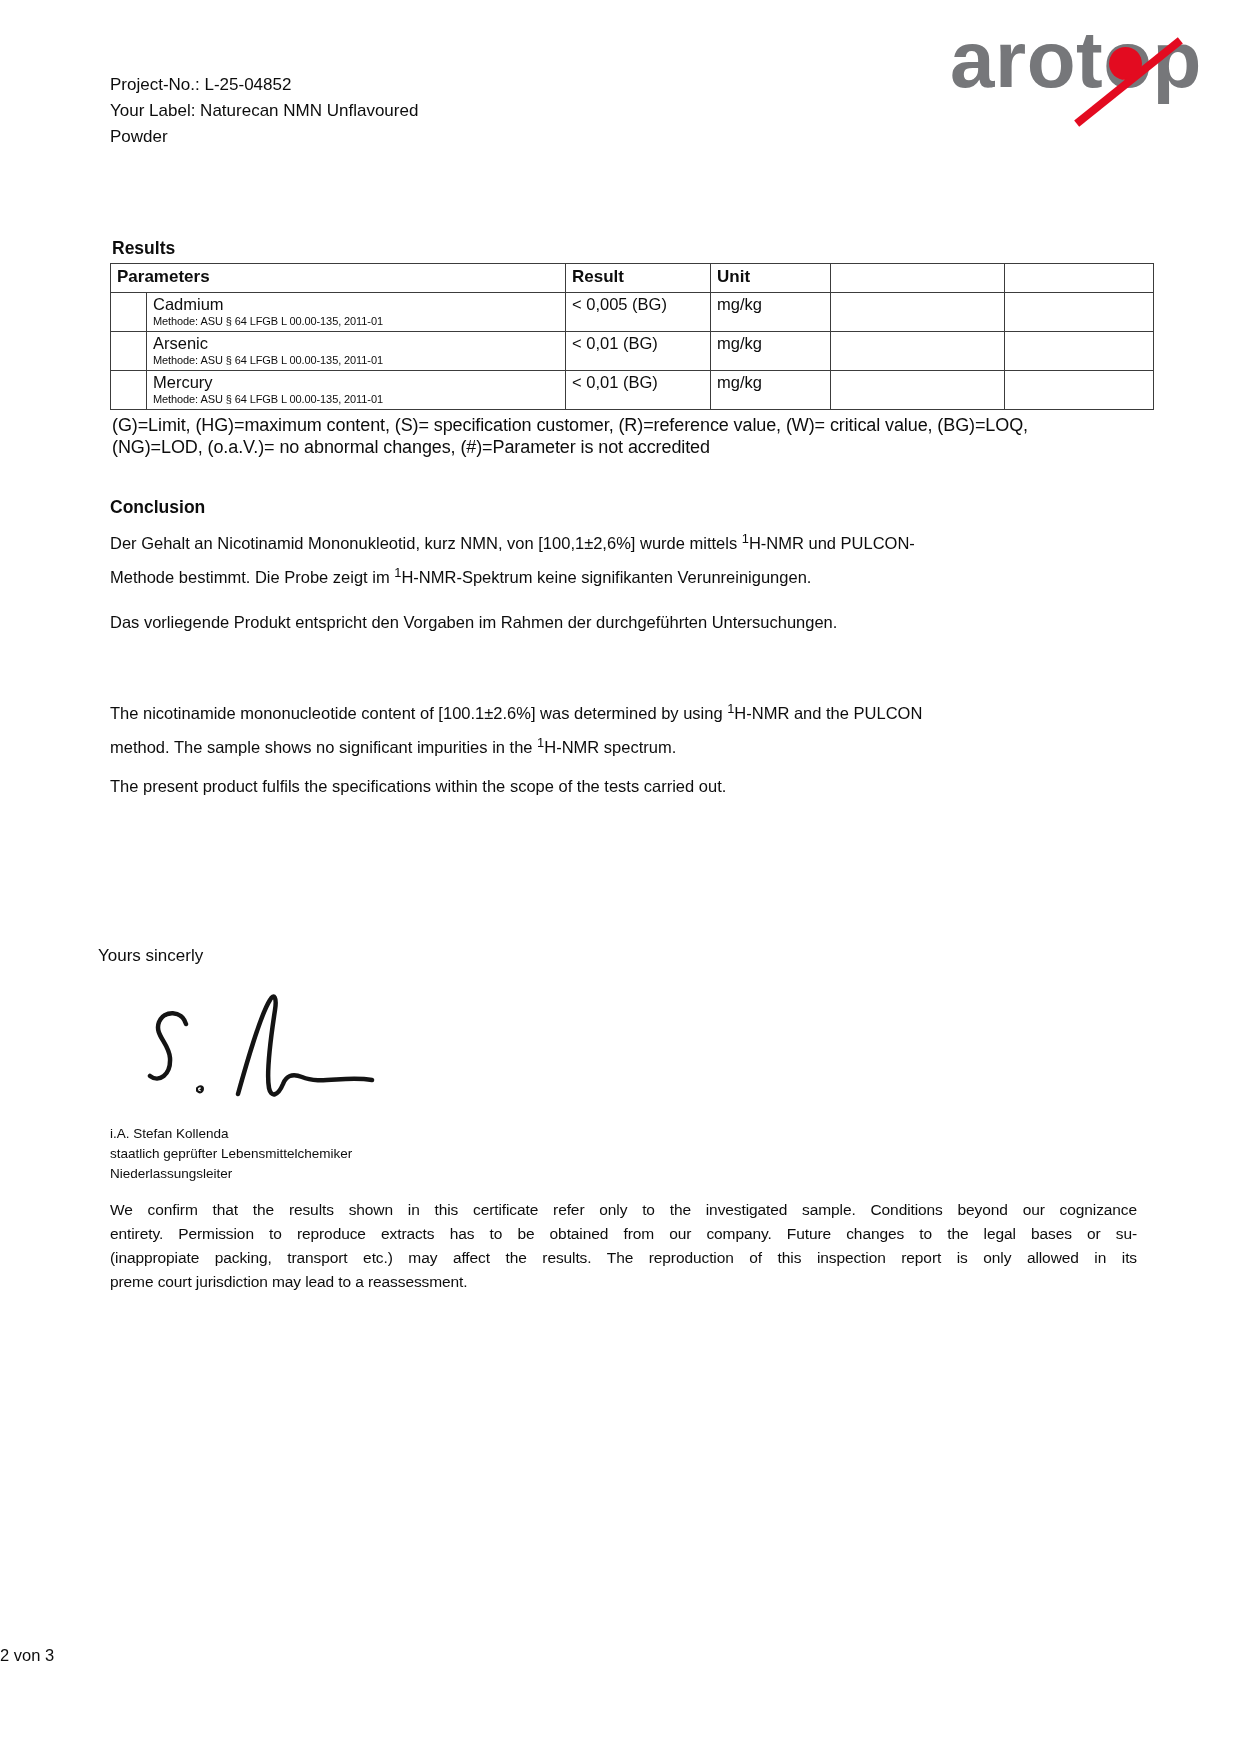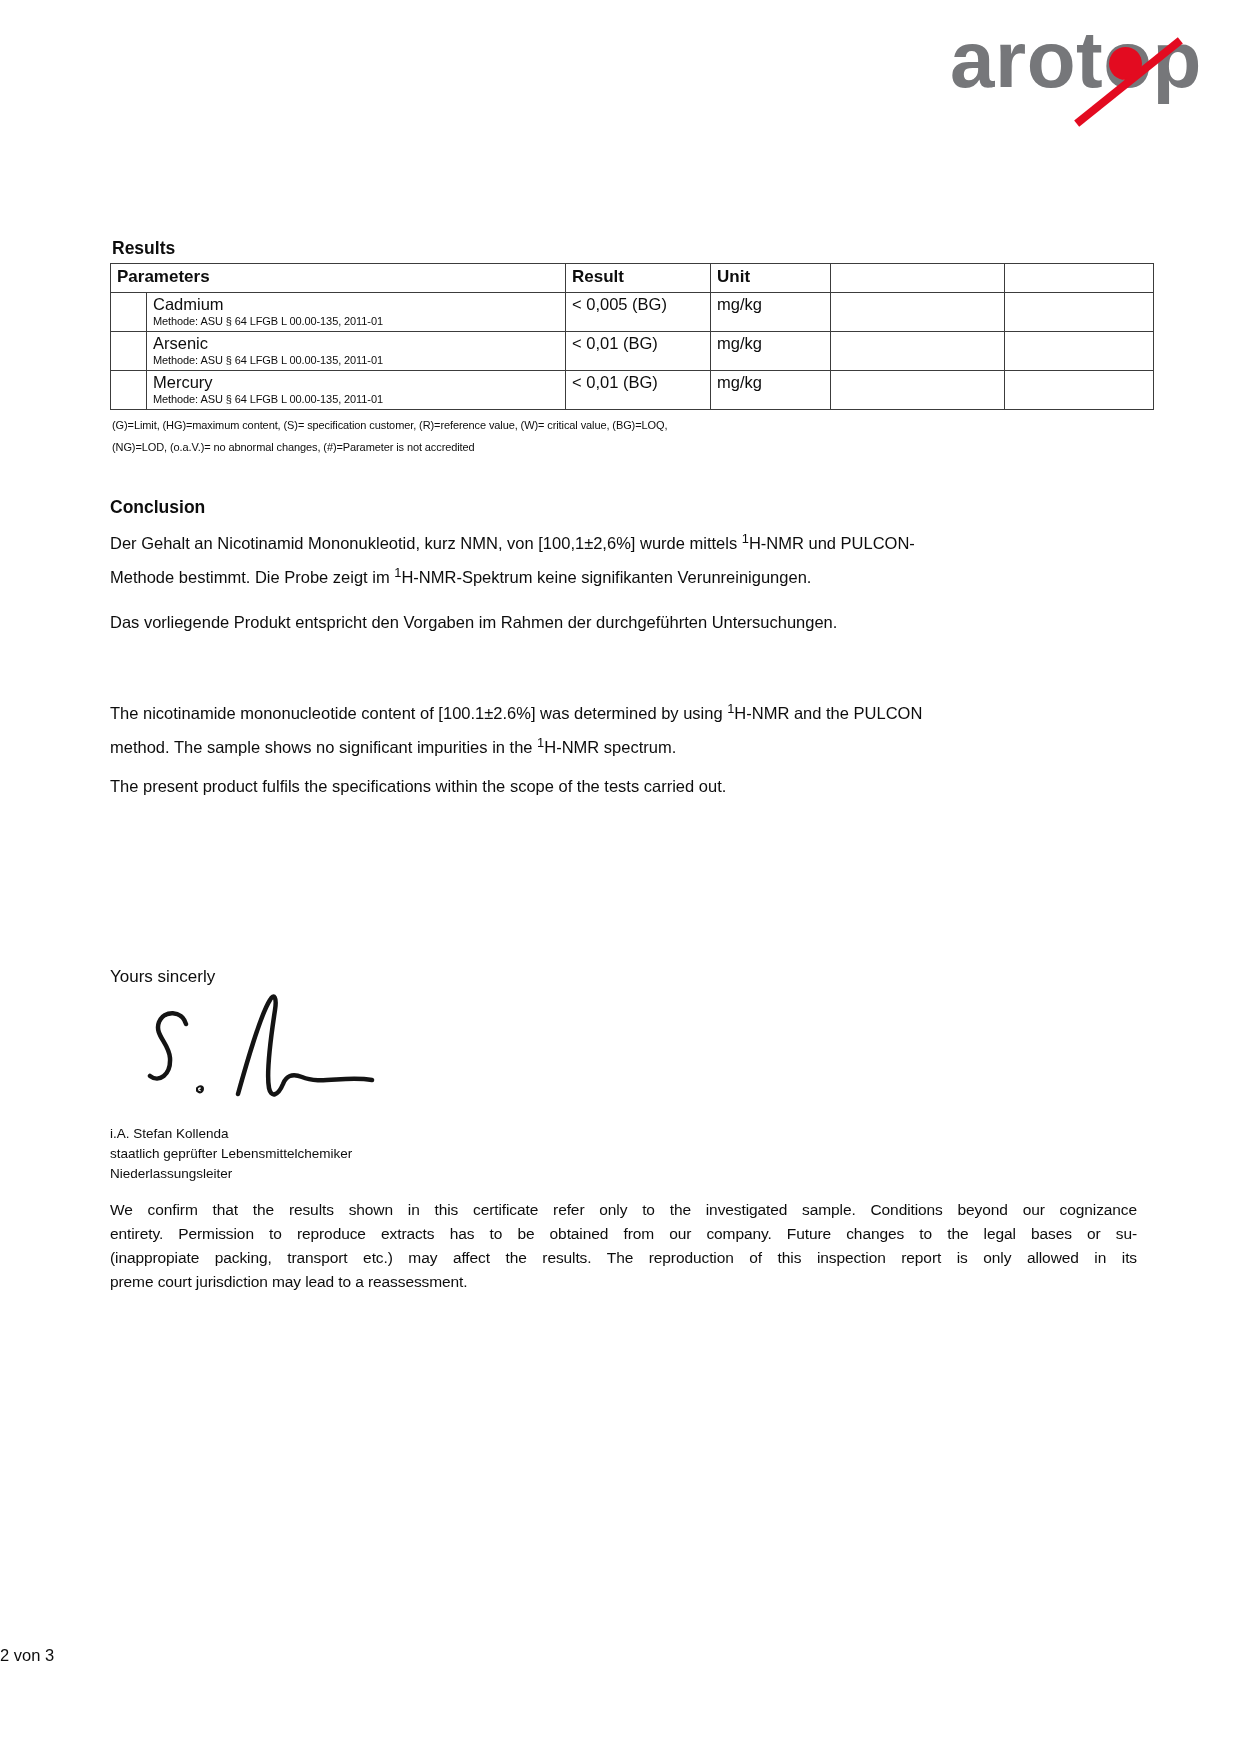--- a/index.html
+++ b/index.html
@@ -25,50 +25,55 @@
   
   .results { position:absolute; left:110px; top:238px; width:1043px; }
   .h1 { font-size:17.5px; font-weight:bold; margin:0 0 4px 2px; }
   table.res { border-collapse:collapse; table-layout:fixed; width:1043px; }
   table.res th, table.res td { border:1.5px solid #3c3c3c; padding:2px 6px; vertical-align:top; }
   table.res th { text-align:left; font-size:17px; height:23px; padding-top:3px; }
   table.res td { height:34px; }
   .pname { font-size:16.5px; }
   .pmethod { font-size:11px; letter-spacing:-0.1px; margin-top:1px; white-space:nowrap; }
   .cval { font-size:16.5px; padding-top:1px; }
-  .legend { margin-top:4px; font-size:11px; line-height:22px; letter-spacing:-0.1px; margin-left:2px; }
+  .legend { margin-top:4px; font-size:18px; line-height:22px; letter-spacing:-0.1px; margin-left:2px; }
 
   
   .conclusion { position:absolute; left:110px; top:497px; width:1035px; }
   .conclusion .h1 { margin-bottom:8px; margin-left:0; }
   .para { font-size:16.5px; }
   .lh-wide div { line-height:34px; }
   .p-de2 { margin-top:16px; line-height:24px; }
   .p-en1 { margin-top:62px; }
   .p-en2 { margin-top:10px; line-height:24px; }
   sup.s1 { font-size:0.78em; vertical-align:super; line-height:0; }
 
   
-  .closing { position:absolute; left:110px; top:946px; font-size:17px;margin-top:21px; }
+  .closing { position:absolute; left:98px; top:946px; font-size:17px; }
   .sig { position:absolute; left:120px; top:988px; }
   .nameblock { position:absolute; left:110px; top:1124px; font-size:13.5px; line-height:20px; }
 
   
   .disclaimer { position:absolute; left:110px; top:1198px; width:1027px;
                 font-size:15.5px; line-height:24px; letter-spacing:-0.1px; }
   .just { text-align:justify; text-align-last:justify; -moz-text-align-last:justify; }
 
   
   .footer { position:absolute; left:0; top:1646px; width:1241px; text-align:left; font-size:16.5px; }
 </style>
 </head>
 <body>
 
 <div class="page">
 
+  <div class="hdr">
+    <div>Project-No.: L-25-04852</div>
+    <div>Your Label: Naturecan NMN Unflavoured</div>
+    <div>Powder</div>
+  </div>
 
   <div class="logo">
     <span class="lg-t">arot</span><span class="lg-o"><span>o</span><span class="lg-dot"></span></span><span class="lg-t">p</span>
     <span class="lg-slash"></span>
   </div>
 
   <div class="results">
     <div class="h1">Results</div>
     <table class="res">
       <colgroup>

